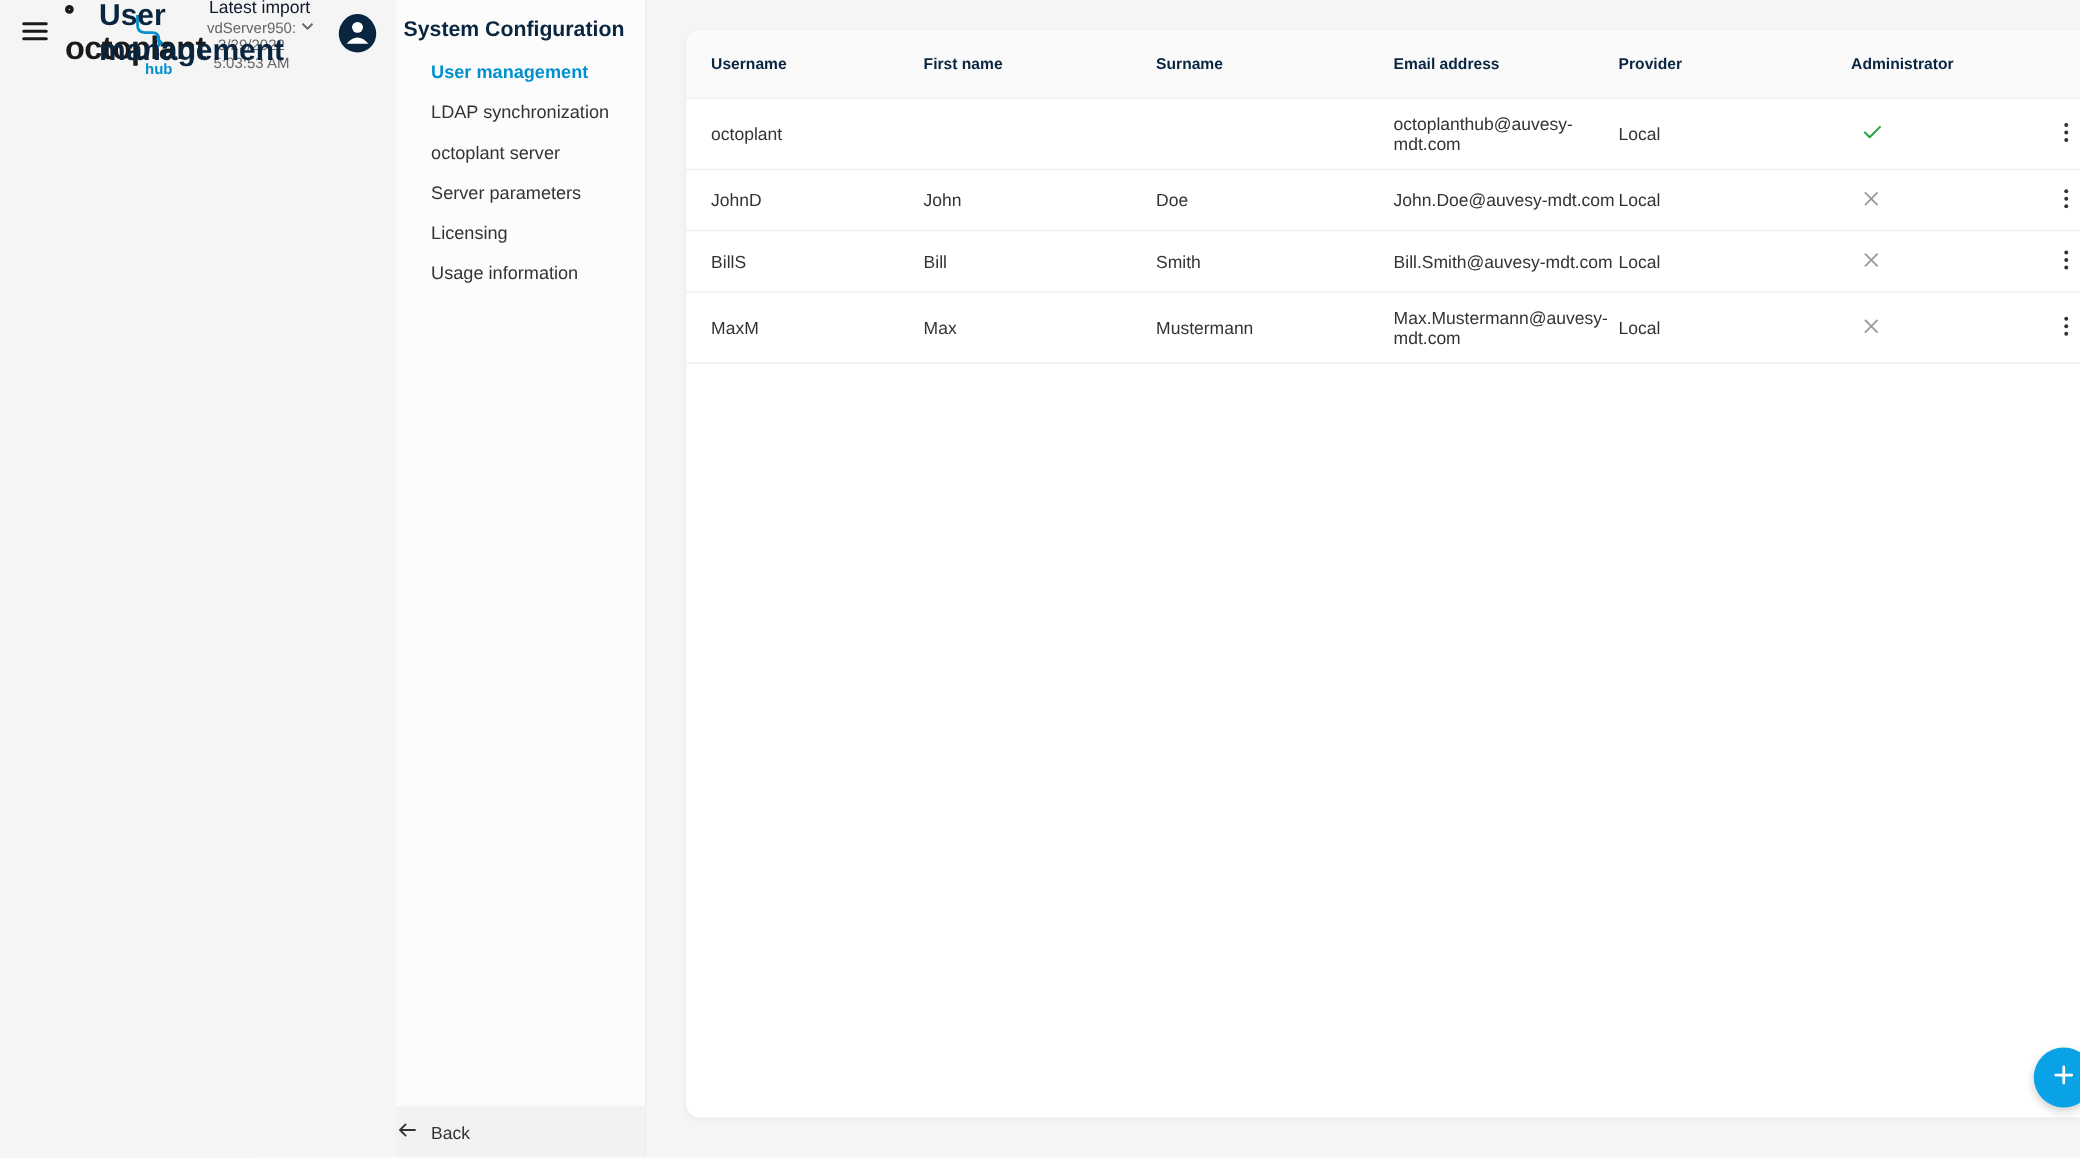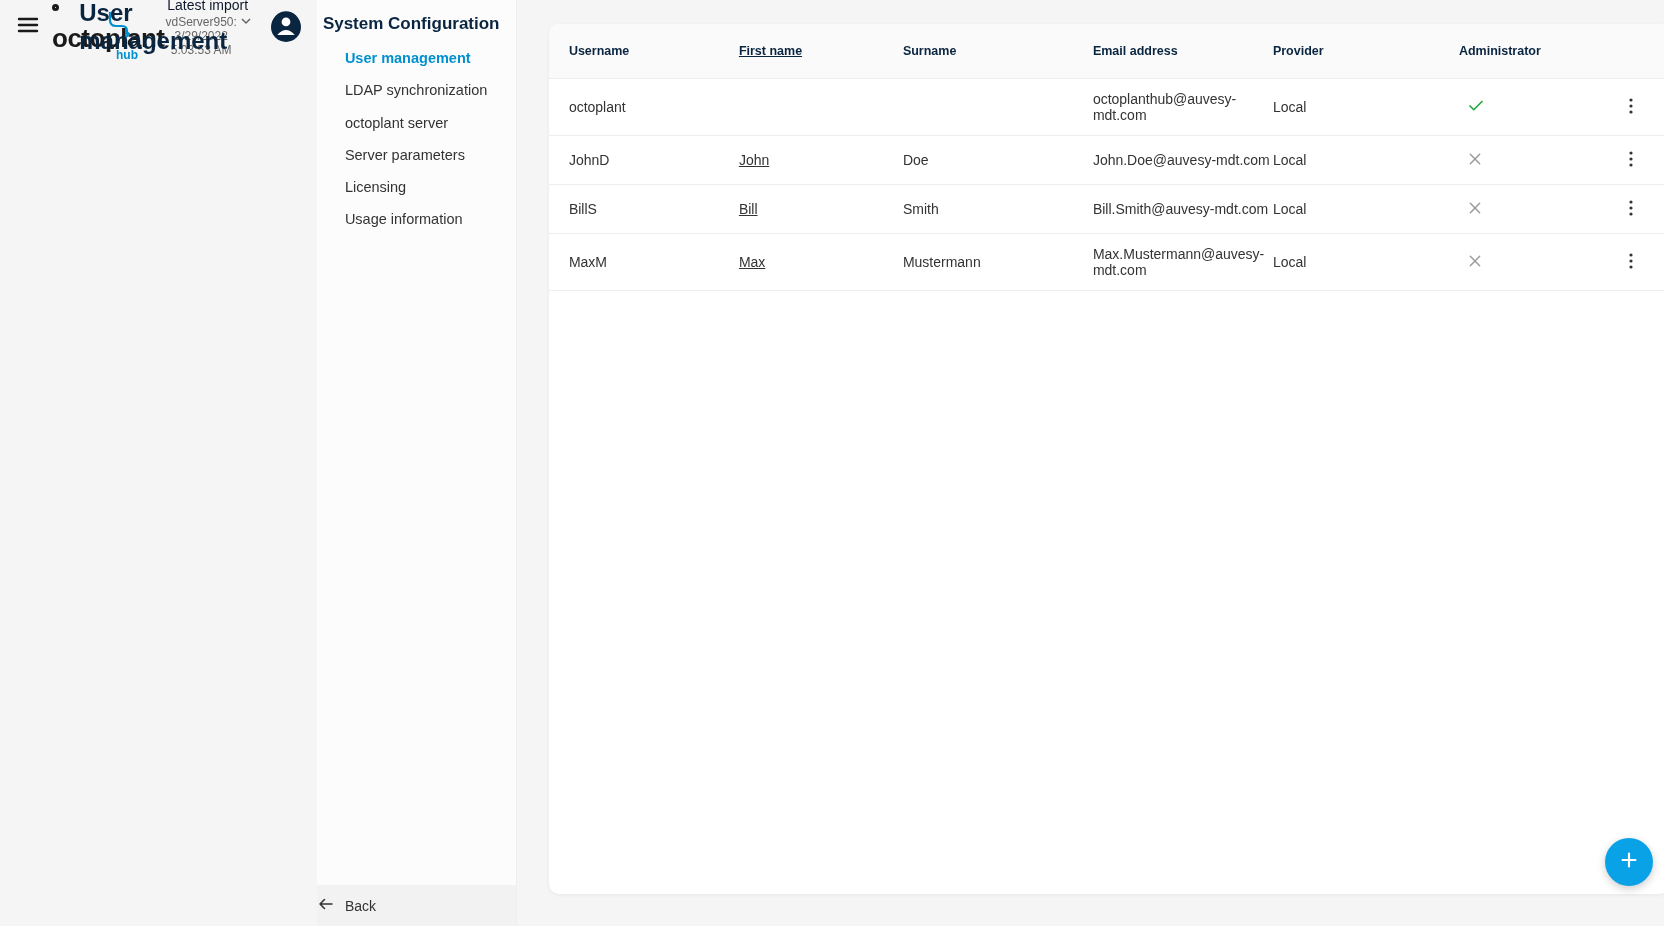--- a/index.html
+++ b/index.html
@@ -97,21 +97,21 @@
       overflow: hidden;
     }
     .thead {
       display: flex;
       background: #fafafa;
       padding: 20px 20px 20px 20px;
       border-bottom: 1px solid #eee;
     }
     .thead .th { font-size: 12.5px; font-weight: 700; color: #0a2540; }
     .col-username { width: 170px; }
-    .col-firstname { width: 164px; text-decoration: underline; }
+    .col-firstname { width: 186px; }
     .col-surname { width: 190px; }
     .col-email    { width: 180px; }
     .col-provider { width: 186px; }
     .col-admin    { width: 160px; text-align: left; }
     .col-actions  { flex: 1; text-align: right; padding-right: 6px; }
 
     .trow {
       display: flex;
       align-items: center;
       padding: 12px 20px;

